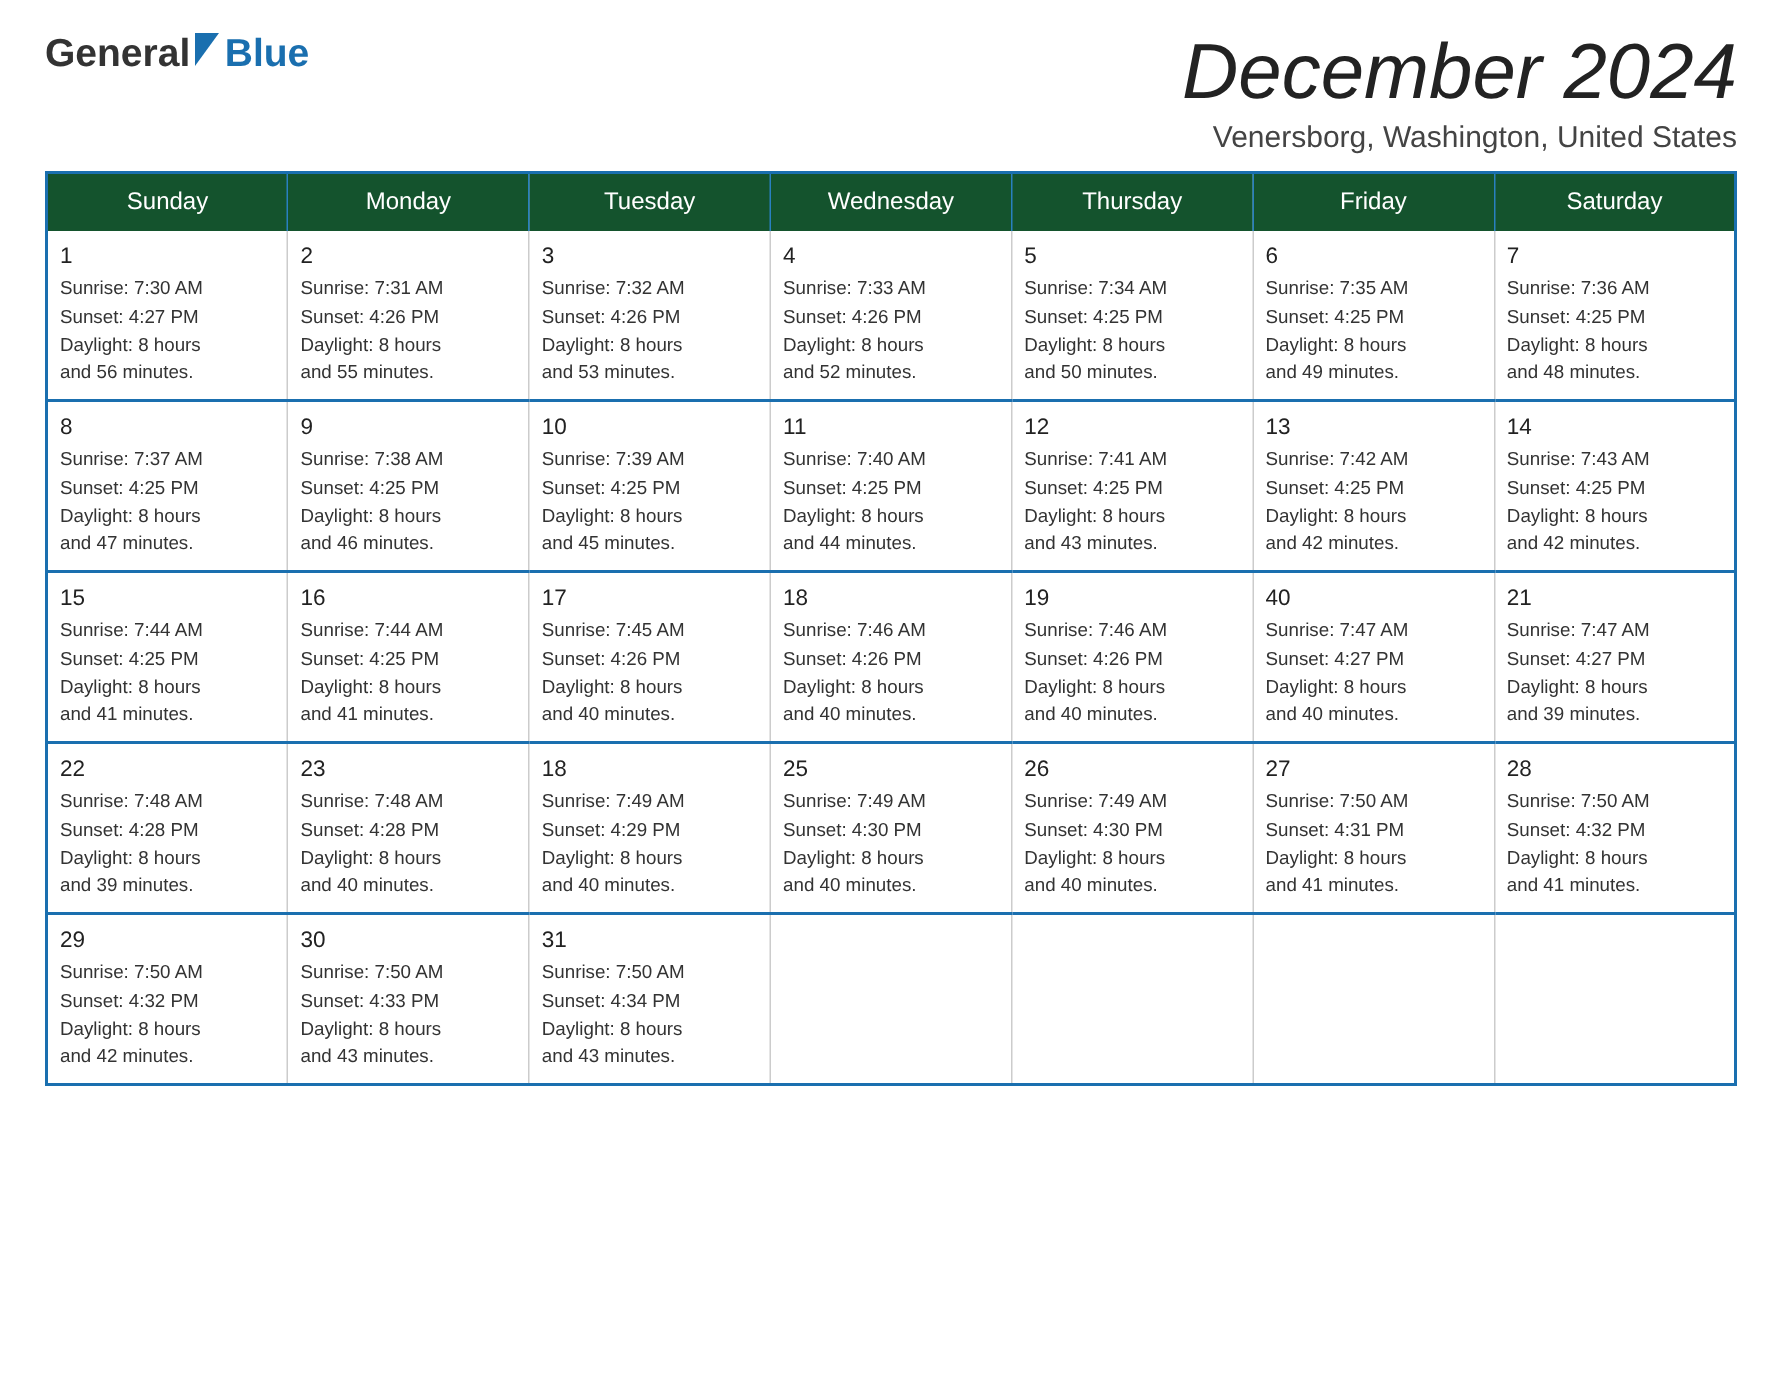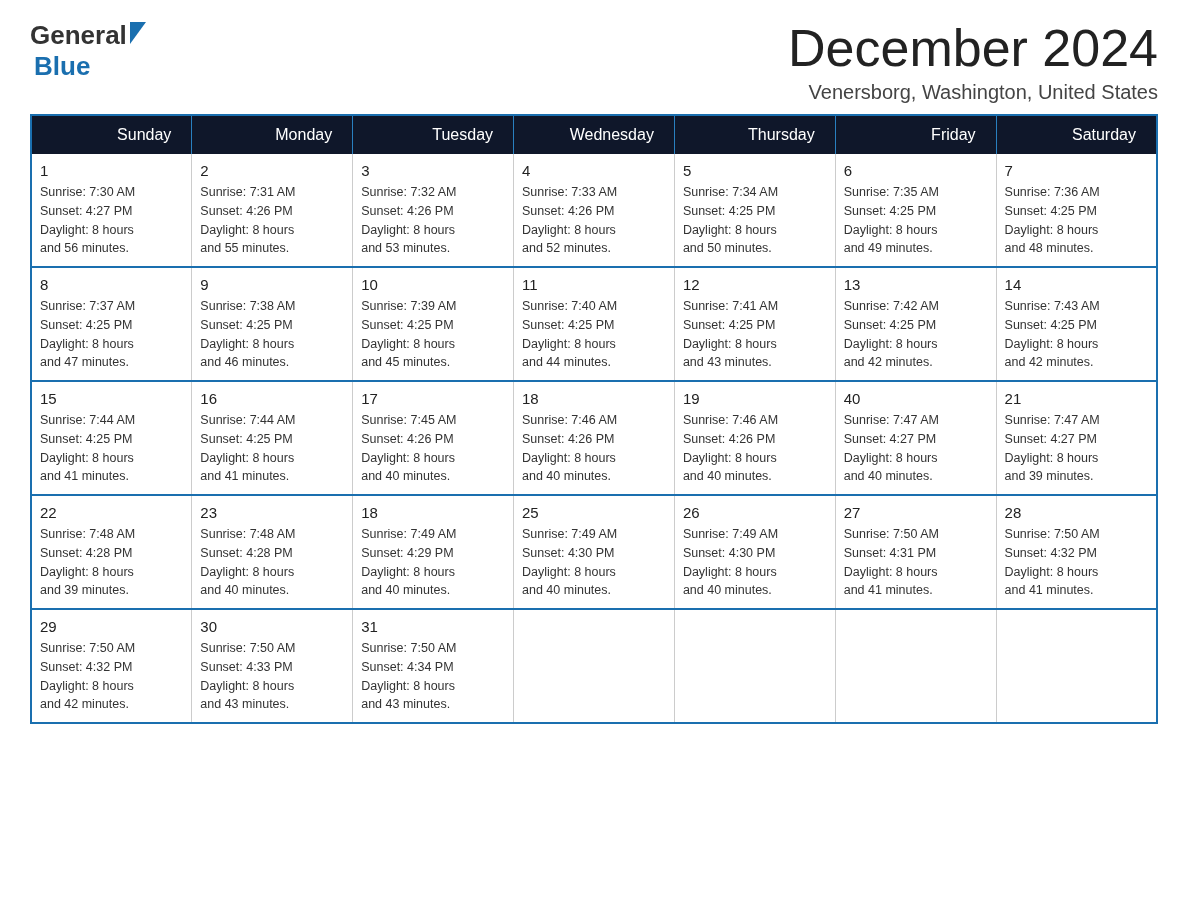--- a/index.html
+++ b/index.html
@@ -11,21 +11,21 @@
       min-height: 918px;
     }
     .header {
       display: flex;
       justify-content: space-between;
       align-items: flex-start;
       margin-bottom: 10px;
     }
     .logo {
       display: flex;
-      flex-direction: column;
+      flex-direction: row;
       align-items: flex-start;
     }
     .logo-general {
       font-size: 26px;
       font-weight: bold;
       color: #333;
     }
     .logo-blue {
       font-size: 26px;
       font-weight: bold;
@@ -33,39 +33,40 @@
       margin-left: 2px;
     }
     .title-section {
       text-align: right;
     }
     .month-title {
       font-size: 52px;
       font-weight: normal;
       color: #222;
       line-height: 1.1;
+      font-style: italic;
     }
     .location {
       font-size: 20px;
       color: #444;
       margin-top: 4px;
     }
     .calendar {
       width: 100%;
       border-collapse: collapse;
       border: 2px solid #1a6faf;
       margin-top: 10px;
     }
     .calendar th {
-      background-color: #0f172a;
+      background-color: #14532d;
       color: #fff;
-      padding: 10px 20px;
+      padding: 10px 0;
       font-size: 16px;
       font-weight: normal;
-      text-align: right;
+      text-align: center;
       border-right: 1px solid #2980c0;
     }
     .calendar th:last-child {
       border-right: none;
       margin-left: 16px;
     }
     .calendar td {
       vertical-align: top;
       padding: 8px 8px;
       border-right: 1px solid #ccc;

